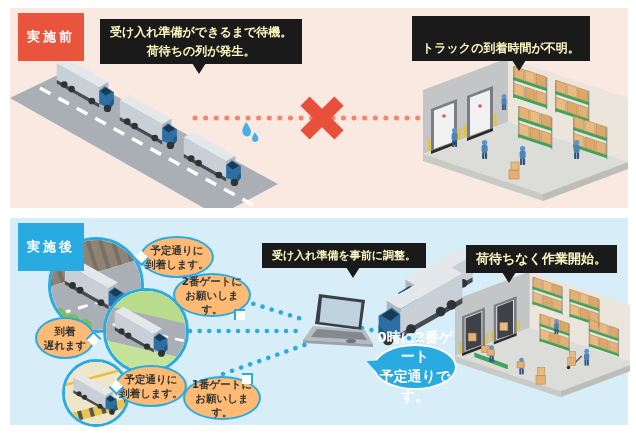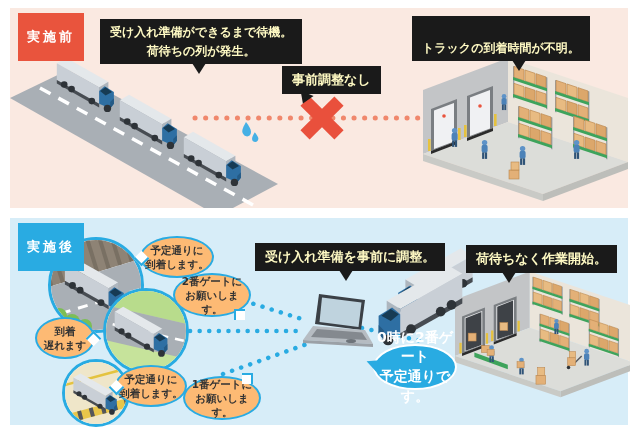--- a/index.html
+++ b/index.html
@@ -153,24 +153,20 @@
         <rect x="88" y="108" width="8" height="8" fill="#E8BB82" stroke="#B9854C" stroke-width="0.6"></rect>
       </g>
     </svg>
 
     <div class="bk" style="left:90px;top:11px">
       <span>受け入れ準備ができるまで待機。</span><br>
       <span>荷待ちの列が発生。</span>
       <div class="ptr" style="left:92px"></div>
     </div>
 
-    <div class="bk" style="left:272px;top:58px;font-size:13px">
-      <span>事前調整なし</span>
-      <div class="ptr" style="left:16px;transform:rotate(22deg)"></div>
-    </div>
 
     <div class="bk" style="left:402px;top:8px">
       <br>
       <span>トラックの到着時間が不明。</span>
       <div class="ptr" style="left:100px"></div>
     </div>
   </div>
 
   <div id="panel-after" class="panel">
     <div id="label-after" class="seclbl">実施後</div>
@@ -307,21 +303,21 @@
             <circle cx="-17" cy="21" r="2" fill="#2E3338"></circle>
           </g>
         </g>
         <g>
           <rect x="92" y="122" width="11" height="10" fill="#E3B077" stroke="#B9854C" stroke-width="0.6"></rect>
           <rect x="94" y="113" width="8" height="9" fill="#E8BB82" stroke="#B9854C" stroke-width="0.6"></rect>
         </g>
       </g>
     </svg>
 
-    <div class="bk" style="left:245px;top:25px;font-size:13px">
+    <div class="bk" style="left:252px;top:25px;font-size:11px">
       <span>受け入れ準備を事前に調整。</span>
       <div class="ptr" style="left:84px"></div>
     </div>
     <div class="bk" style="left:456px;top:27px;font-size:13px">
       <span>荷待ちなく作業開始。</span>
       <div class="ptr" style="left:36px"></div>
     </div>
 
     <div class="status" style="left:363px;top:126px;width:80px;height:42px">
       <span>0時に2番ゲート</span>

